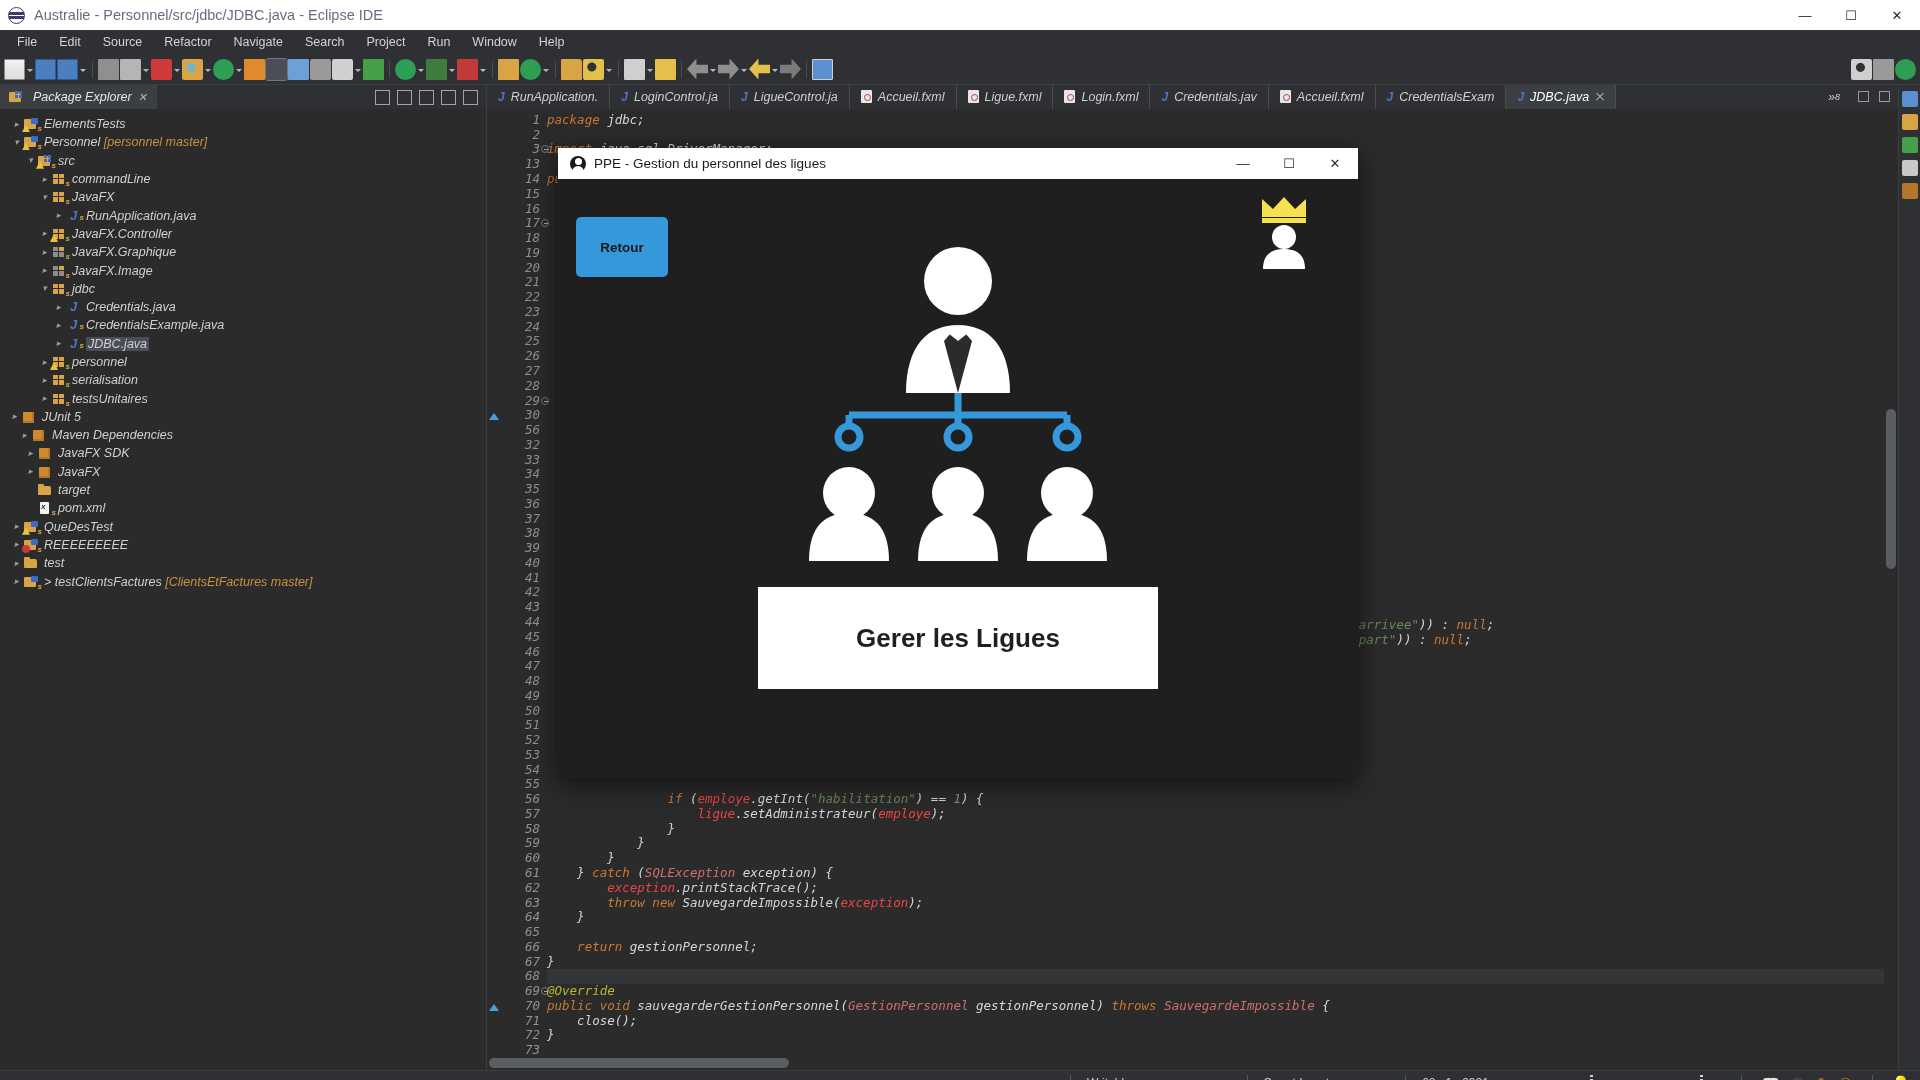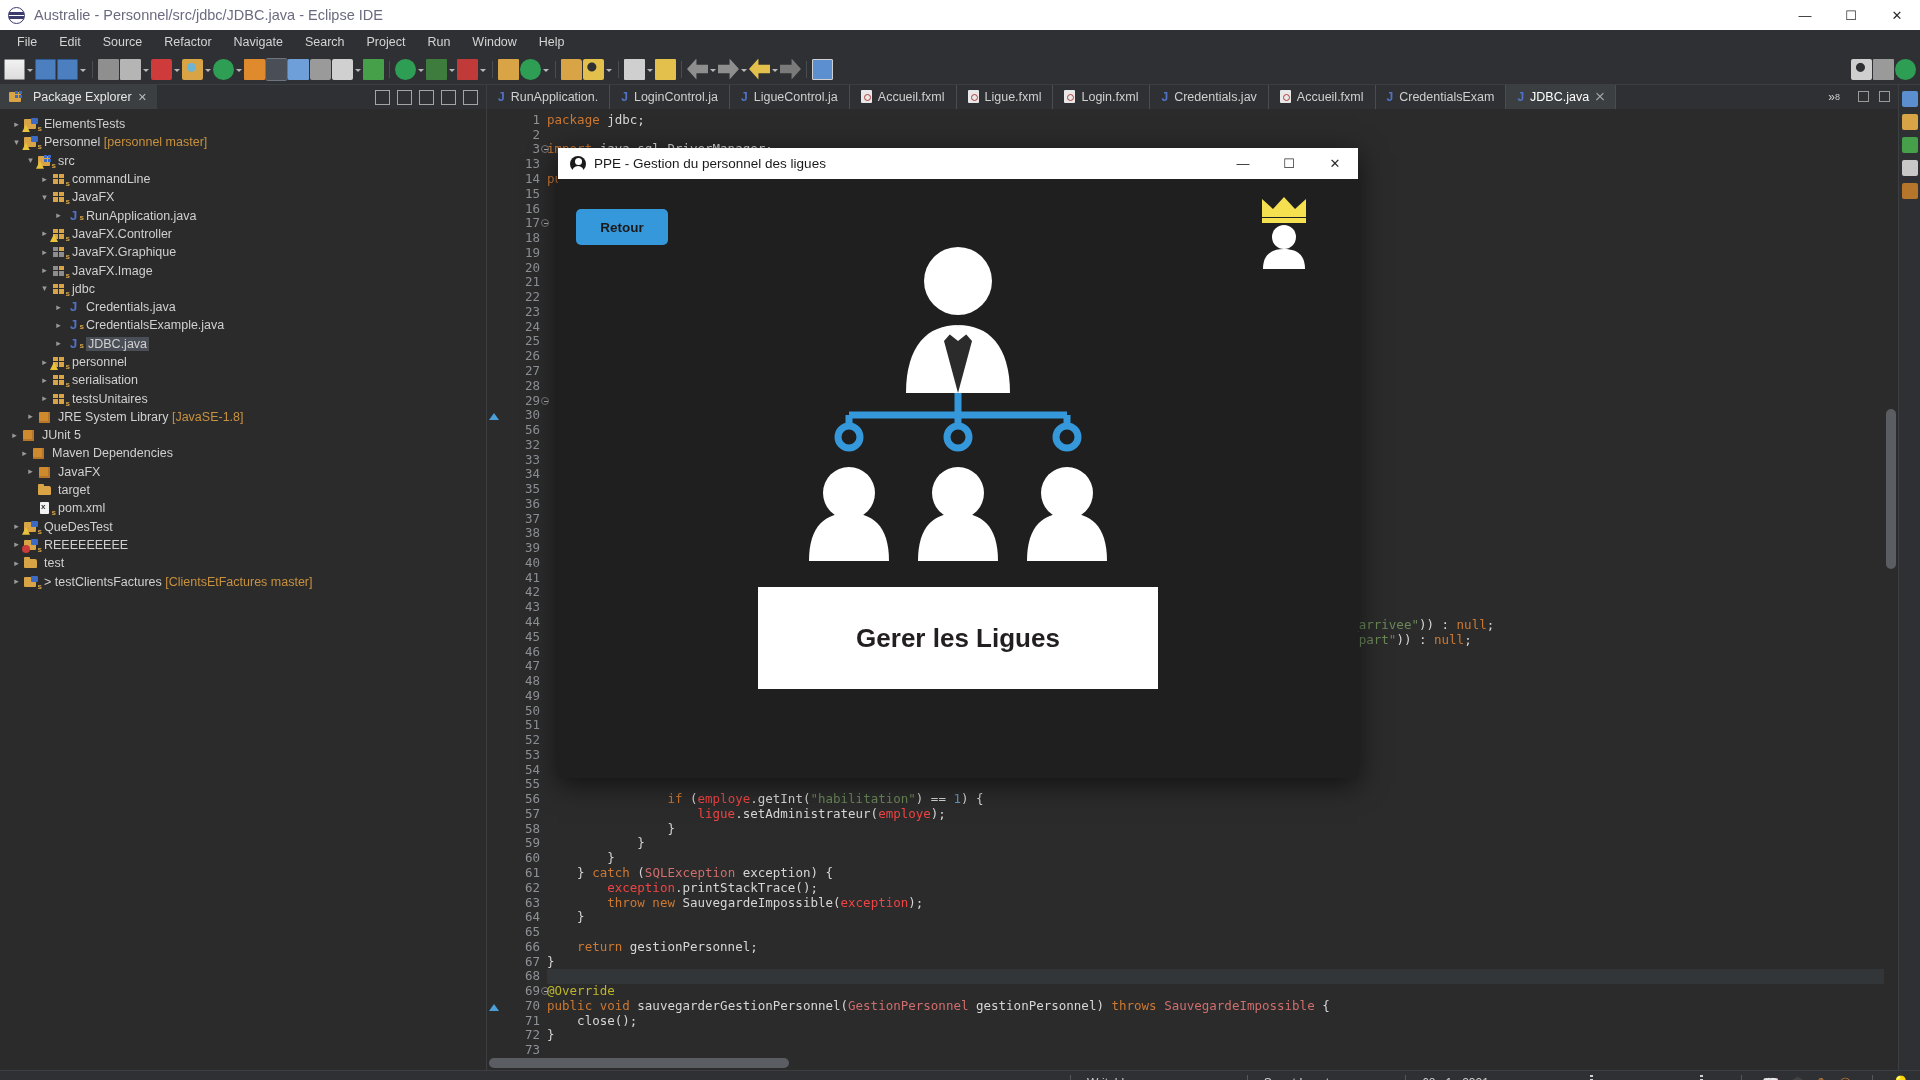--- a/index.html
+++ b/index.html
@@ -46,21 +46,21 @@
   .tb-arrow { width: 8px; height: 21px; flex: 0 0 auto; position: relative; }
   .tb-arrow::after {
     content:""; position:absolute; left:1px; top:10px;
     border-left:3px solid transparent; border-right:3px solid transparent;
     border-top:3px solid #b9b9b9;
   }
   .tb.sel { background: #4a4f57; outline: 1px solid #6d7580; }
   .tb-spacer { flex: 1 1 auto; }
 
   
-  .body-row { display: flex; height: 985px; background: #2f3033; }
+  .body-row { display: flex; height: 985px; background: #2f3033; font-style: italic; }
 
   
   .explorer { width: 487px; background: #2b2b2b; display: flex; flex-direction: column;
               border-right: 1px solid #3c3f41; }
   .pe-tabrow { height: 24px; background: #2f3033; display: flex; align-items: center; }
   .pe-tab {
     height: 24px; background: #3c3f41; display: flex; align-items: center; gap: 6px;
     padding: 0 10px 0 8px; color: #e6e6e6; font-size: 12.5px; white-space: nowrap;
   }
   .pe-tab .x { color: #b9b9b9; font-size: 11px; }
@@ -245,21 +245,21 @@
   }
   .dlg-person-ic::after {
     content:""; position:absolute; left:2px; top:10.5px; width:12px; height:6px;
     background:#fff; border-radius:6px 6px 0 0;
   }
   .dlg-ctrls { margin-left:auto; display:flex; }
   .dlg-ctrls div { width:46px; height:31px; display:flex; align-items:center; justify-content:center;
                    color:#2b2b2b; font-size:13px; }
   .dlg-body { position: relative; height: 599px; background:#1f1f1f; }
   .btn-retour {
-    position:absolute; left: 18px; top: 30px; width: 92px; height: 36px;
+    position:absolute; left: 18px; top: 38px; width: 92px; height: 60px;
     background:#3498db; border-radius:5px; display:flex; align-items:center; justify-content:center;
     color:#1a1a1a; font-size:13.5px; font-weight:bold;
   }
   .crown-user { position:absolute; right: 32px; top: 16px; width: 76px; height: 74px; }
   .org-svg { position:absolute; left:50%; top: 62px; transform: translateX(-50%); }
   .card-gerer {
     position:absolute; left: 200px; top: 408px; width: 400px; height: 102px;
     background:#ffffff; display:flex; align-items:center; justify-content:center;
     color:#231f20; font-size: 26px; font-weight: bold;
   }
@@ -470,34 +470,34 @@
             </span>
             <span class="lbl">serialisation</span>
           </div>
           <div class="row" style="padding-left: 38px;">
             <span class="arr closed"></span>
             <span class="ic ic-pkg">
               <span class="badge-s">s</span>
             </span>
             <span class="lbl">testsUnitaires</span>
           </div>
-          <div class="row" style="padding-left: 24px;">
-            <span class="arr closed"></span>
-            <span class="ic ic-lib"></span>
-            <span class="lbl">JRE System Library <span class="dim">[JavaSE-1.8]</span></span>
-          </div>
           <div class="row" style="padding-left: 8px;">
             <span class="arr closed"></span>
             <span class="ic ic-lib"></span>
             <span class="lbl">JUnit 5</span>
           </div>
           <div class="row" style="padding-left: 18px;">
             <span class="arr closed"></span>
             <span class="ic ic-lib"></span>
             <span class="lbl">Maven Dependencies</span>
+          </div>
+          <div class="row" style="padding-left: 24px;">
+            <span class="arr closed"></span>
+            <span class="ic ic-lib"></span>
+            <span class="lbl">JavaFX SDK</span>
           </div>
           <div class="row" style="padding-left: 24px;">
             <span class="arr closed"></span>
             <span class="ic ic-lib"></span>
             <span class="lbl">JavaFX</span>
           </div>
           <div class="row" style="padding-left: 24px;">
             <span class="arr "></span>
             <span class="ic ic-folder"></span>
             <span class="lbl">target</span>

